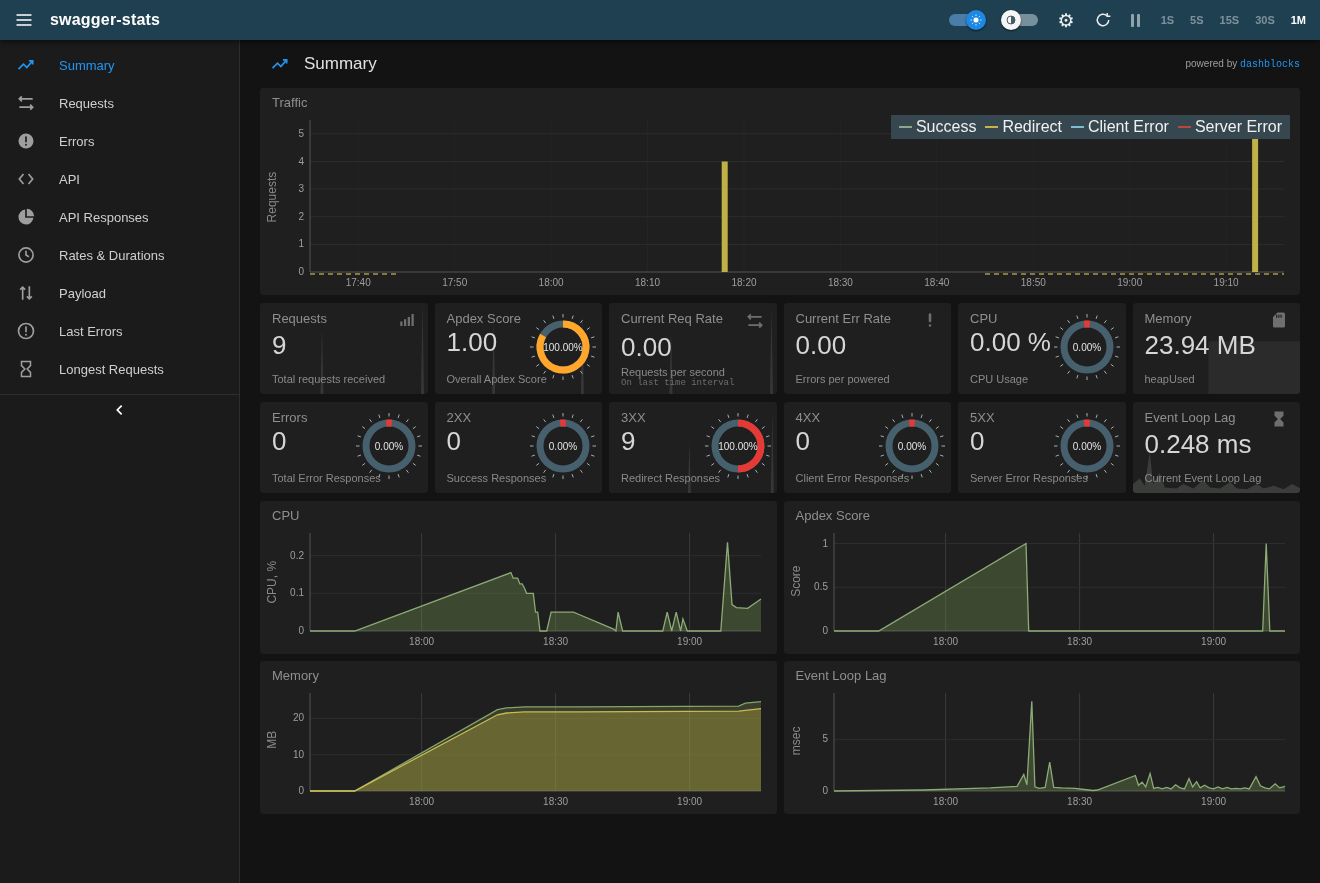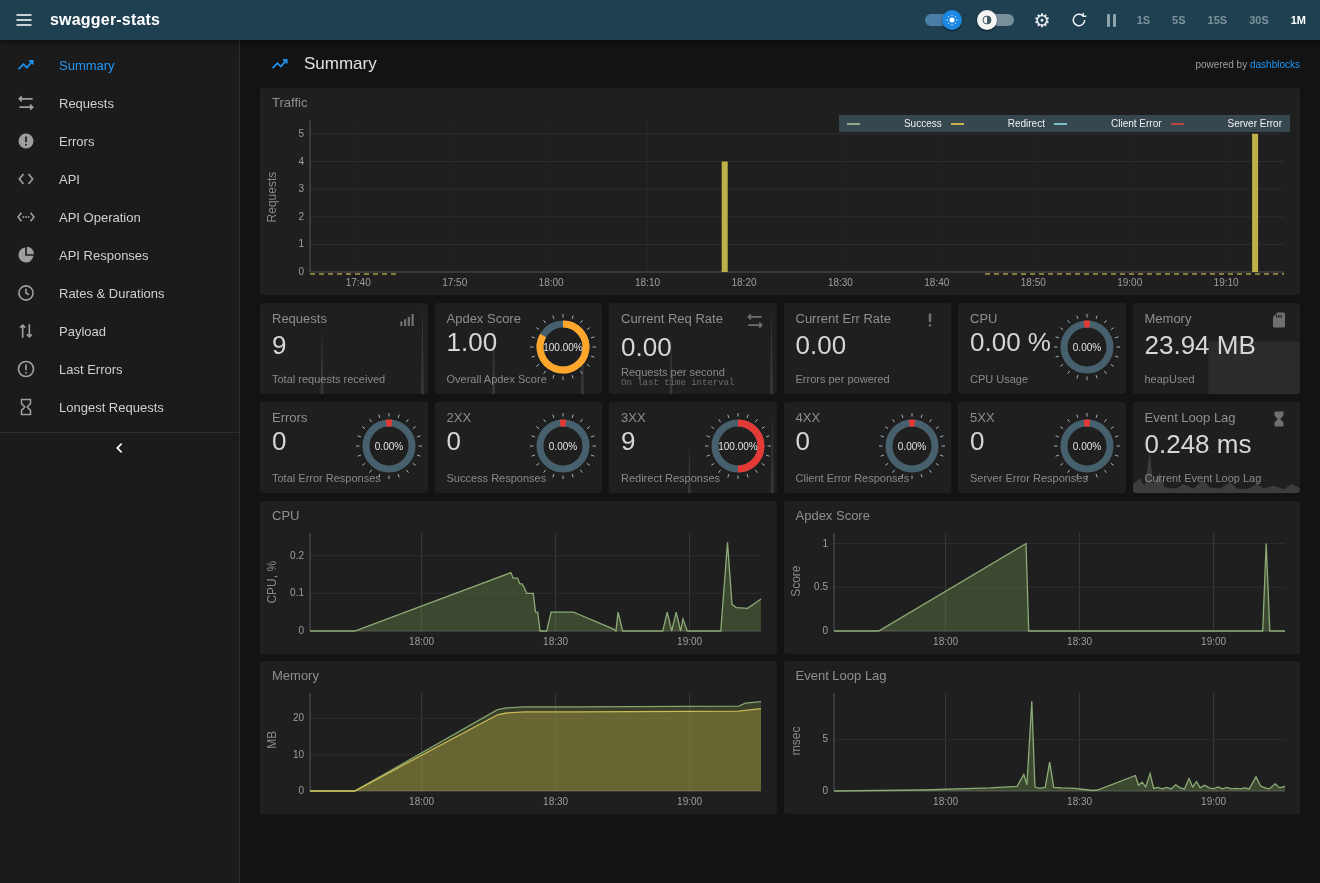--- a/index.html
+++ b/index.html
@@ -18,52 +18,52 @@
   .switch .knob{position:absolute;top:0;width:20px;height:20px;border-radius:50%;
                 display:flex;align-items:center;justify-content:center;}
   .switch.on .track{background:#4a7ea8;}
   .switch.on .knob{right:-2px;background:#1e88e5;box-shadow:0 1px 2px rgba(0,0,0,.6);}
   .switch.off .track{background:#78909c;}
   .switch.off .knob{left:-2px;background:#f5f5f5;box-shadow:0 1px 2px rgba(0,0,0,.6);}
   .nav-icon{color:#eceff1;display:flex;align-items:center;cursor:pointer;}
   .gear-glyph{font-size:19px;line-height:19px;color:#eceff1;}
   .pause{display:flex;gap:3px;cursor:pointer;}
   .pause span{width:3px;height:13px;background:#8fa3ad;border-radius:1px;}
-  .intervals{display:flex;gap:22px;margin-left:2px;}
+  .intervals{display:flex;gap:16px;margin-left:2px;}
   .interval{font-size:11px;font-weight:bold;color:#7d929e;cursor:pointer;}
   .interval.active{color:#ffffff;}
   
   .sidebar{position:absolute;top:40px;left:0;bottom:0;width:240px;background:#1b1b1b;
            border-right:1px solid #2d2d2d;padding-top:6px;}
   .side-item{height:38px;display:flex;align-items:center;padding-left:14px;cursor:pointer;color:#bdbdbd;}
   .side-item .s-icon{width:24px;height:24px;display:flex;align-items:center;justify-content:center;color:#9e9e9e;}
   .side-item .s-label{margin-left:21px;font-size:13px;color:#cfcfcf;}
   .side-item.active .s-label{color:#2196f3;}
   .side-item.active .s-icon{color:#2196f3;}
   .side-divider{border-top:1px solid #2e2e2e;margin-top:6px;}
   .collapse-row{height:30px;display:flex;align-items:center;justify-content:center;cursor:pointer;color:#fff;}
   
   .main{position:absolute;top:40px;left:240px;right:0;bottom:0;padding:0 20px;}
   .main-header{height:48px;display:flex;align-items:center;}
   .main-header .h-icon{color:#2196f3;display:flex;align-items:center;margin-left:10px;}
   .main-header .h-title{color:#e0e0e0;font-size:17px;margin-left:14px;}
   .h-spacer{flex:1;}
   .powered{font-size:10px;color:#9e9e9e;}
-  .powered a{color:#2196f3;text-decoration:none;cursor:pointer;}
+  .powered a{color:#2196f3;text-decoration:none;cursor:pointer;font-family:Liberation Mono, monospace;}
   .panel{position:relative;background:#1f1f1f;border-radius:3px;}
   .panel-title{position:absolute;top:7px;left:12px;font-size:13px;color:#8f8f8f;z-index:2;}
   .ylabel{position:absolute;left:5px;top:50%;transform:translate(-0%,-50%);writing-mode:vertical-rl;
           text-orientation:mixed;transform:rotate(180deg) translateY(40%);color:#8a8a8a;font-size:12px;z-index:2;}
   .chart-mount{position:absolute;left:6px;right:8px;top:24px;bottom:3px;}
   #traffic-panel{height:207px;margin-bottom:8px;}
   .legend{position:absolute;top:27px;right:10px;background:#37474f;display:flex;gap:9px;
           padding:3px 8px;align-items:center;z-index:3;}
   .legend-item{display:flex;align-items:center;gap:4px;}
   .legend-dash{width:13px;height:2px;}
-  .legend-label{font-size:10px;color:#f0f0f0;margin-left:40px;}
+  .legend-label{font-size:16px;color:#f0f0f0;}
   .cards-row{display:grid;grid-template-columns:repeat(6,1fr);gap:7px;height:91px;margin-bottom:8px;}
   .card{position:relative;background:#1f1f1f;border-radius:3px;padding:8px 12px;overflow:hidden;}
   .card-bg{position:absolute;left:0;top:0;width:100%;height:100%;}
   .card-top{display:flex;justify-content:space-between;align-items:flex-start;position:relative;z-index:1;}
   .card-title{font-size:13px;color:#8f8f8f;}
   .card-icon{color:#6f6f6f;display:flex;}
   .card-value{font-size:26px;color:#d6d6d6;margin-top:1px;position:relative;z-index:1;}
   .card-sub{position:absolute;left:12px;bottom:16px;font-size:11px;color:#8a8a8a;z-index:1;}
   .card-sub.nosub{bottom:9px;}
   .card-subnote{position:absolute;left:12px;bottom:6px;font-size:9px;color:#6d6d6d;z-index:1;font-family:Liberation Mono, monospace;}
@@ -156,31 +156,20 @@
           </span>
           <span class="s-label">Errors</span>
         </div>
         <div class="side-item">
           <span class="s-icon">
             <svg width="20" height="20" viewBox="0 0 24 24">
               <path d="M9 6l-5 6 5 6M15 6l5 6-5 6" stroke="currentColor" stroke-width="2" fill="none"></path>
             </svg>
           </span>
           <span class="s-label">API</span>
-        </div>
-        <div class="side-item">
-          <span class="s-icon">
-            <svg width="20" height="20" viewBox="0 0 24 24">
-              <path d="M6.5 7L2.5 12l4 5M17.5 7l4 5-4 5" stroke="currentColor" stroke-width="2" fill="none"></path>
-              <circle cx="8.8" cy="12" r="1.1" fill="currentColor"></circle>
-              <circle cx="12" cy="12" r="1.1" fill="currentColor"></circle>
-              <circle cx="15.2" cy="12" r="1.1" fill="currentColor"></circle>
-            </svg>
-          </span>
-          <span class="s-label">API Operation</span>
         </div>
         <div class="side-item">
           <span class="s-icon">
             <svg width="20" height="20" viewBox="0 0 24 24">
               <path d="M11 3.1A9 9 0 1 0 20.9 13H11z" fill="currentColor"></path>
               <path d="M13 2.2a9 9 0 0 1 8.8 8.8H13z" fill="currentColor"></path>
             </svg>
           </span>
           <span class="s-label">API Responses</span>
         </div>

